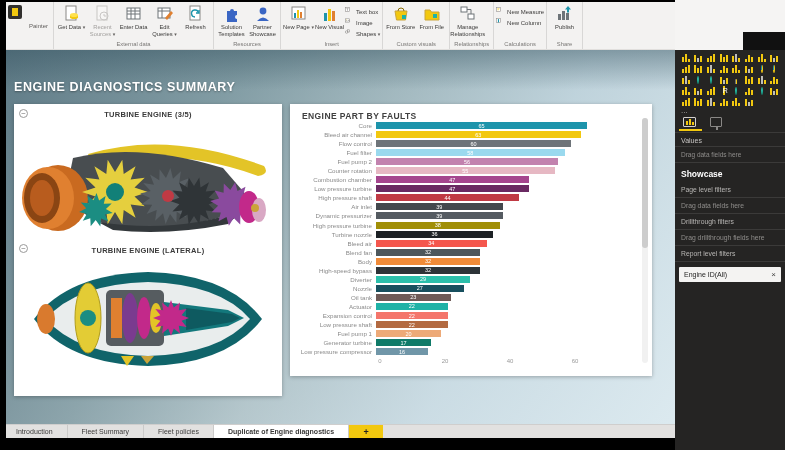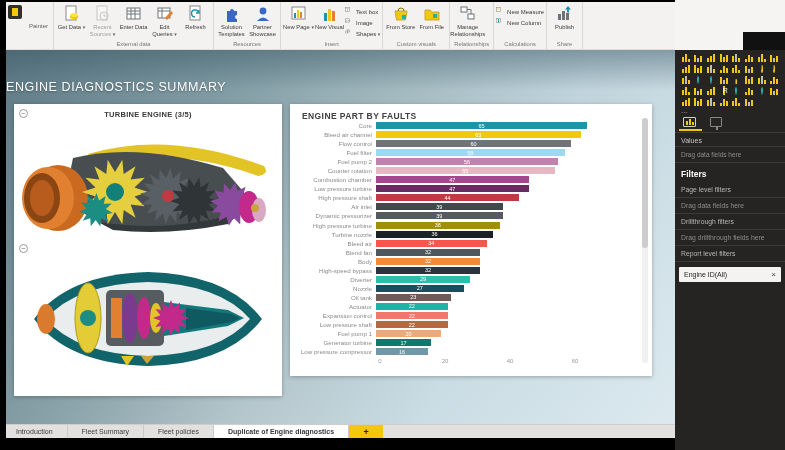--- a/index.html
+++ b/index.html
@@ -25,21 +25,21 @@
 
   #topright{position:absolute;left:675px;top:0;width:110px;height:50px;background:#f5f4f3;}
   #corner-block{position:absolute;right:0;top:32px;width:42px;height:18px;background:#111;}
 
   
   #canvas{position:absolute;left:6px;top:50px;width:669px;height:374px;overflow:hidden;
     background:
       linear-gradient(115deg, rgba(90,118,130,.9) 0%, rgba(122,150,158,.75) 28%, rgba(170,192,198,.6) 48%, rgba(205,224,233,.75) 70%, rgba(222,236,242,.9) 100%),
       linear-gradient(#8fa7af,#c6d2d6);}
   #canvas:before{content:"";position:absolute;left:0;top:0;width:100%;height:40px;background:linear-gradient(rgba(52,82,95,.45),rgba(52,82,95,0));}
-  #page-title{position:absolute;left:0;top:30px;color:#fff;font-size:12.5px;font-weight:400;letter-spacing:.6px;text-shadow:0 1px 2px rgba(0,0,0,.35);text-align:right;}
+  #page-title{position:absolute;left:8px;top:30px;color:#fff;font-size:12.5px;font-weight:700;letter-spacing:.6px;text-shadow:0 1px 2px rgba(0,0,0,.35);text-align:right;}
   .card{position:absolute;background:#fff;box-shadow:0 1px 4px rgba(0,0,0,.28);}
   #card-engines{left:8px;top:54px;width:268px;height:292px;}
   #card-chart{left:284px;top:54px;width:362px;height:272px;}
   .collapse-btn{position:absolute;left:5px;width:9px;height:9px;border:1px solid #9a9a9a;border-radius:50%;color:#777;font-size:8px;line-height:7px;text-align:center;cursor:pointer;background:#fff;}
   .engine-title{position:absolute;width:100%;text-align:center;font-size:7.5px;font-weight:bold;color:#3a3a3a;letter-spacing:.3px;}
   .engine-svg{position:absolute;}
 
   
   #chart-title{position:absolute;left:12px;top:7px;font-size:8.5px;font-weight:bold;color:#404040;letter-spacing:.4px;}
   #chart-rows{position:absolute;left:6px;top:17px;width:336px;}
@@ -372,20 +372,21 @@
         <polygon fill="#596065" points="177.9,76.4 167.3,79.0 174.8,86.9 164.0,85.3 168.0,95.4 158.7,89.8 158.4,100.7 152.0,91.9 147.6,101.9 145.0,91.3 137.1,98.8 138.7,88.0 128.6,92.0 134.2,82.7 123.3,82.4 132.1,76.0 122.1,71.6 132.7,69.0 125.2,61.1 136.0,62.7 132.0,52.6 141.3,58.2 141.6,47.3 148.0,56.1 152.4,46.1 155.0,56.7 162.9,49.2 161.3,60.0 171.4,56.0 165.8,65.3 176.7,65.6 167.9,72.0"></polygon>
         <polygon fill="#2f3437" points="200.0,79.0 190.6,82.3 197.6,89.4 187.7,88.4 191.0,97.8 182.5,92.5 181.3,102.4 176.0,94.0 170.7,102.4 169.5,92.5 161.0,97.8 164.3,88.4 154.4,89.4 161.4,82.3 152.0,79.0 161.4,75.7 154.4,68.6 164.3,69.6 161.0,60.2 169.5,65.5 170.7,55.6 176.0,64.0 181.3,55.6 182.5,65.5 191.0,60.2 187.7,69.6 197.6,68.6 190.6,75.7"></polygon>
         <polygon fill="#8a4a9e" points="235.8,85.1 226.9,87.5 231.3,95.5 222.4,93.2 222.2,102.4 215.7,95.9 210.9,103.8 208.5,94.9 200.5,99.3 202.8,90.4 193.6,90.2 200.1,83.7 192.2,78.9 201.1,76.5 196.7,68.5 205.6,70.8 205.8,61.6 212.3,68.1 217.1,60.2 219.5,69.1 227.5,64.7 225.2,73.6 234.4,73.8 227.9,80.3"></polygon>
         <ellipse cx="231" cy="85" rx="10" ry="16" fill="#c2298a"></ellipse>
         <ellipse cx="241" cy="88" rx="7" ry="12" fill="#d9a8c4"></ellipse>
         <circle cx="237" cy="86" r="4" fill="#caa43a"></circle>
         <circle cx="150" cy="74" r="6" fill="#c03a44"></circle>
       </svg>
 
       <div class="collapse-btn" style="top:140px;">−</div>
+      <div class="engine-title" style="top:142px;">TURBINE ENGINE (LATERAL)</div>
       <svg class="engine-svg" style="left:12px;top:156px;" width="244" height="122" viewBox="0 0 244 122">
         <path d="M8,59 Q42,14 122,12 Q202,14 236,59 Q202,104 122,106 Q42,104 8,59 Z" fill="#10646a"></path>
         <path d="M20,59 Q50,24 122,22 Q194,24 224,59 Q194,94 122,96 Q50,94 20,59 Z" fill="#e9eded"></path>
         <ellipse cx="20" cy="59" rx="9" ry="15" fill="#d97a2e"></ellipse>
         <ellipse cx="62" cy="58" rx="13" ry="35" fill="#e3cc35" stroke="#b09c1d" stroke-width="1"></ellipse>
         <rect x="80" y="30" width="58" height="56" rx="5" fill="#565c60"></rect>
         <rect x="85" y="38" width="11" height="40" fill="#e08030"></rect>
         <ellipse cx="104" cy="58" rx="8" ry="25" fill="#7a3b8f"></ellipse>
         <ellipse cx="118" cy="58" rx="7" ry="21" fill="#c2298a"></ellipse>
         <ellipse cx="130" cy="58" rx="6" ry="15" fill="#e3c427"></ellipse>
@@ -763,21 +764,21 @@
             <i style="height:6px"></i>
             <i style="height:3px"></i>
           </div>
         </div>
       <div class="ptab">
           <div class="roller-ic"></div>
         </div>
     </div>
     <div class="p-label">Values</div>
     <div class="p-drop">Drag data fields here</div>
-    <div id="filters-title">Filters</div>
+    <div id="filters-title">Showcase</div>
     <div id="filter-rows">
         <div class="f-row">Page level filters</div>
         <div class="f-row drop">Drag data fields here</div>
         <div class="f-row">Drillthrough filters</div>
         <div class="f-row drop">Drag drillthrough fields here</div>
         <div class="f-row">Report level filters</div>
       </div>
     <div id="filter-pill">
       <span>Engine ID(All)</span>
       <span class="x">×</span>

